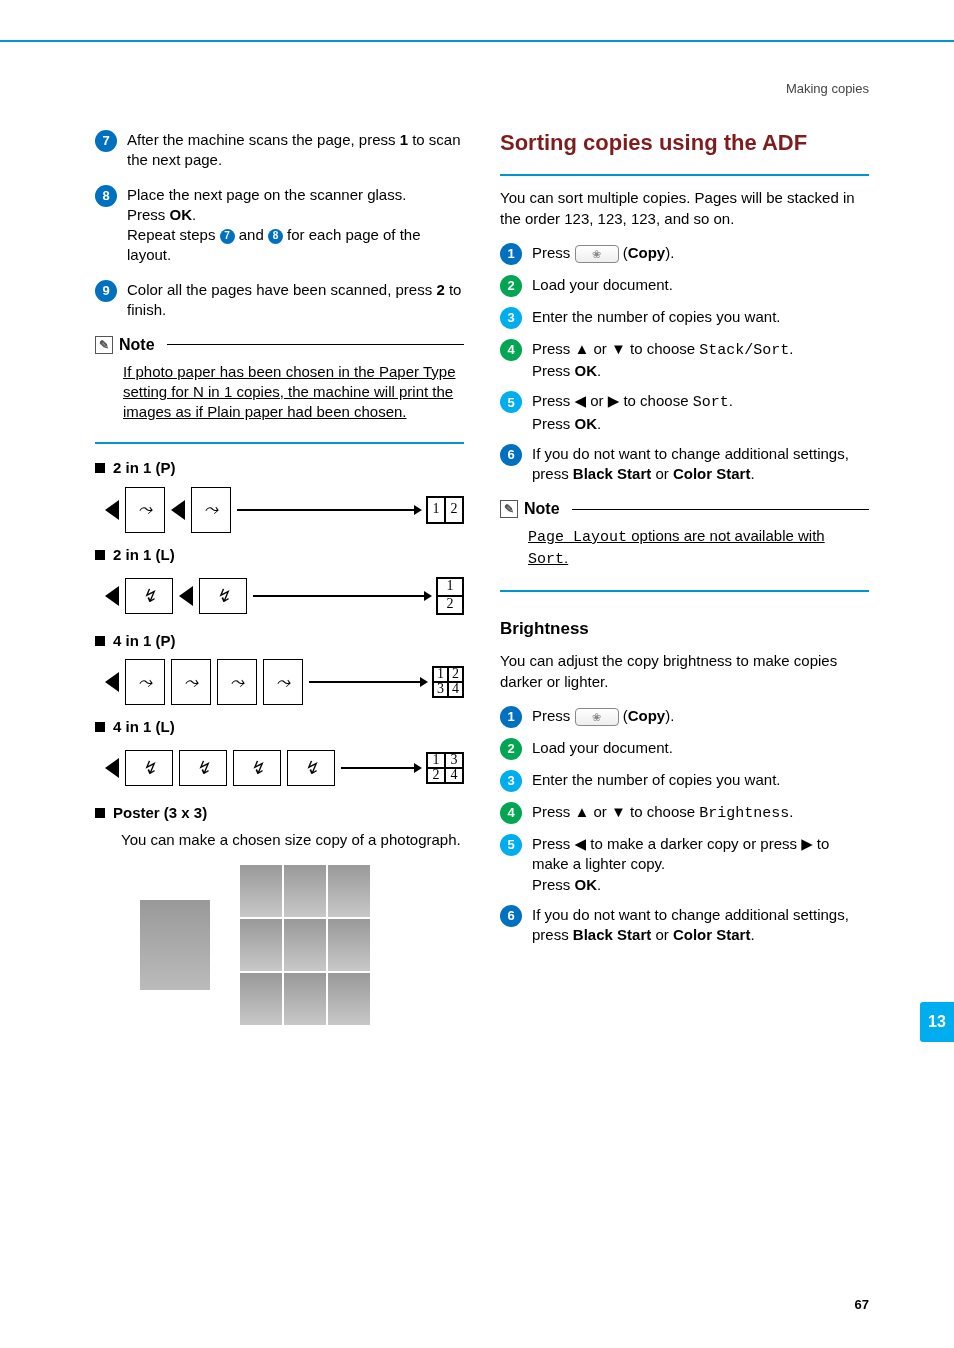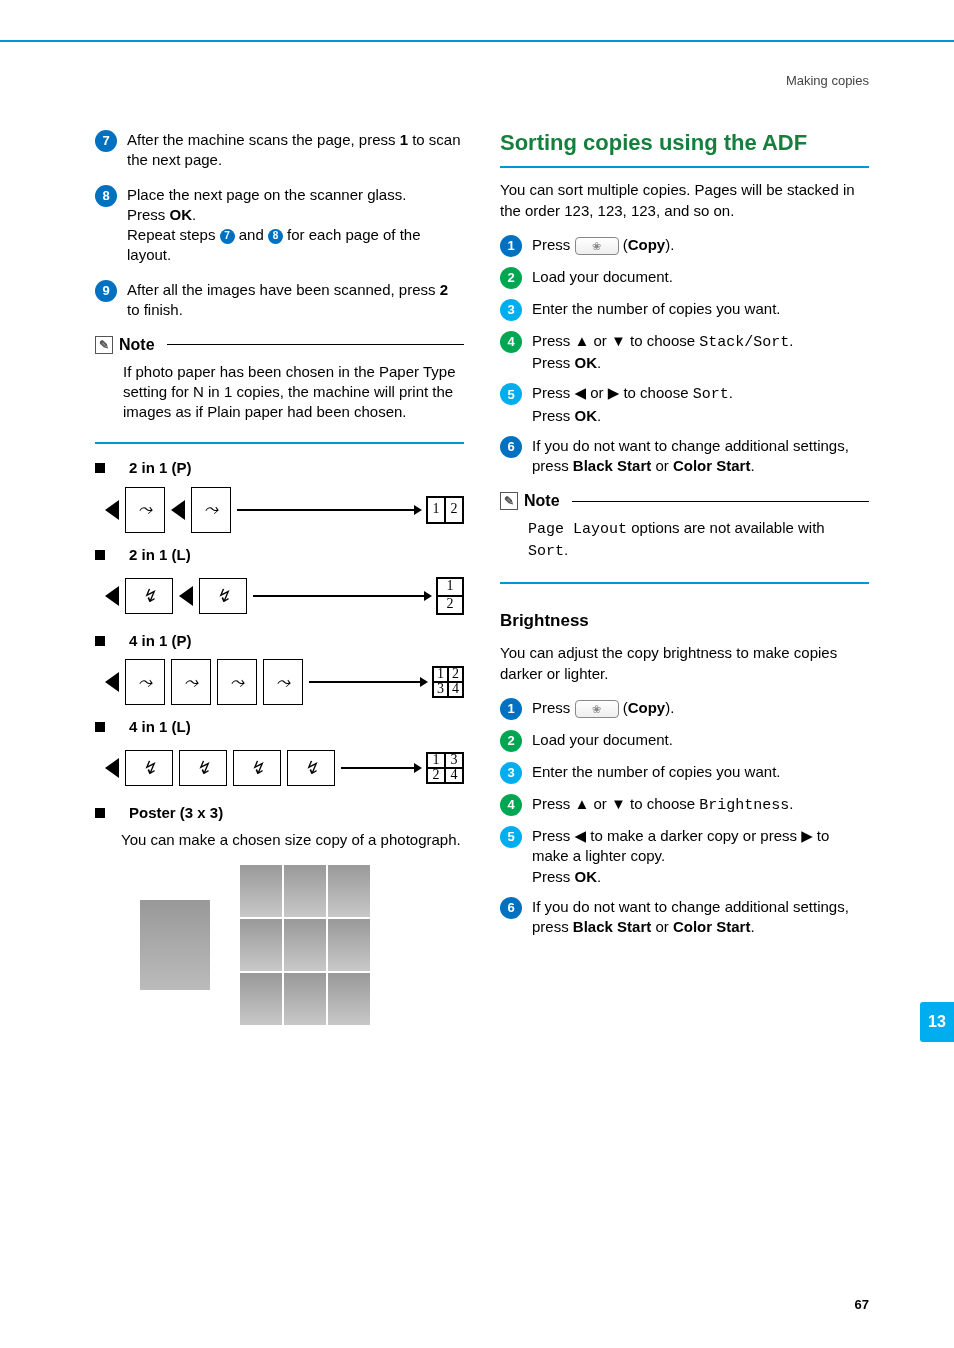--- a/index.html
+++ b/index.html
@@ -8,21 +8,21 @@
     width: 954px;
     height: 1348px;
     position: relative;
     background: #fff;
     color: #000;
     font-size: 15px;
     line-height: 1.35;
   }
   .top-rule { position: absolute; left: 0; right: 0; top: 40px; height: 2px; background: #0096d6; }
   .running-head {
-    position: absolute; top: 72px; right: 85px;
+    position: absolute; top: 80px; right: 85px;
     font-size: 13px; color: #444;
   }
   .columns {
     position: absolute;
     top: 130px;
     left: 95px;
     right: 85px;
     display: flex;
     gap: 36px;
   }
@@ -65,27 +65,28 @@
     width: 18px; height: 18px; border: 1px solid #555;
     display: inline-flex; align-items: center; justify-content: center;
     font-size: 12px; color: #555;
   }
   .note-line {
     flex: 1; border-bottom: 1px solid #000; margin-left: 6px;
     height: 1px;
   }
   .note-body {
     padding: 4px 4px 10px 28px;
+    text-decoration: underline;
   }
   .note-close { height: 2px; background: #0096d6; margin-top: 10px; margin-bottom: 14px;}
   .subhead-strong {
     font-weight: bold; margin: 14px 0 14px 0;
   }
   .opt {
-    display: flex; align-items: center; gap: 24px;
+    display: flex; align-items: center; gap: 8px;
     font-weight: bold; margin: 10px 0 6px 0;
   }
   .sq { width: 10px; height: 10px; background: #000; display: inline-block;}
   .diagram {
     margin: 0 0 10px 10px;
     height: 50px;
     display: flex; align-items: center; gap: 6px;
   }
   .tri-left { width: 0; height: 0; border-top: 10px solid transparent; border-bottom: 10px solid transparent; border-right: 14px solid #000;}
   .page-frame {
@@ -118,23 +119,23 @@
     background: linear-gradient(#999,#bbb);
     display: flex; align-items:center; justify-content:center;
   }
   .poster-large {
     width: 130px; height: 160px;
     display: grid; grid-template-columns: 1fr 1fr 1fr; grid-template-rows: 1fr 1fr 1fr;
     gap: 2px;
   }
   .poster-large div { background: linear-gradient(#999,#c8c8c8); }
   .h2 {
-    font-size: 22px; font-weight: bold; color: #15803d;
+    font-size: 22px; font-weight: bold; color: #7f1d1d;
     border-bottom: 2px solid #0096d6;
-    padding-bottom: 10px; margin-bottom: 12px;
+    padding-bottom: 18px; margin-bottom: 12px;
     line-height: 1.2;
   }
   .h3 {
     font-size: 17px; font-weight: bold; margin: 22px 0 10px 0;
   }
   .intro { margin-bottom: 14px; }
   .copy-btn {
     display: inline-flex; align-items:center; justify-content:center;
     width: 44px; height: 18px; border: 1px solid #888; border-radius: 4px;
     background: linear-gradient(#fff,#eee); vertical-align: middle;
@@ -183,21 +184,21 @@
           <span> and </span>
           <span class="circ-sm c8">8</span>
           <span> for each page of the layout.</span>
         </p>
       </div>
     </div>
 
     <div class="nstep">
       <span class="circ c9">9</span>
       <div class="txt">
-        <span>After all the images have been scanned, press </span><strong>2</strong><span> to finish.</span>
+        <span>Color all the pages have been scanned, press </span><strong>2</strong><span> to finish.</span>
       </div>
     </div>
 
     <div class="note-head">
       <span class="note-icon">✎</span>
       <span>Note</span>
       <span class="note-line"></span>
     </div>
     <div class="note-body">If photo paper has been chosen in the Paper Type setting for N in 1 copies, the machine will print the images as if Plain paper had been chosen.</div>
     <div class="note-close"></div>

